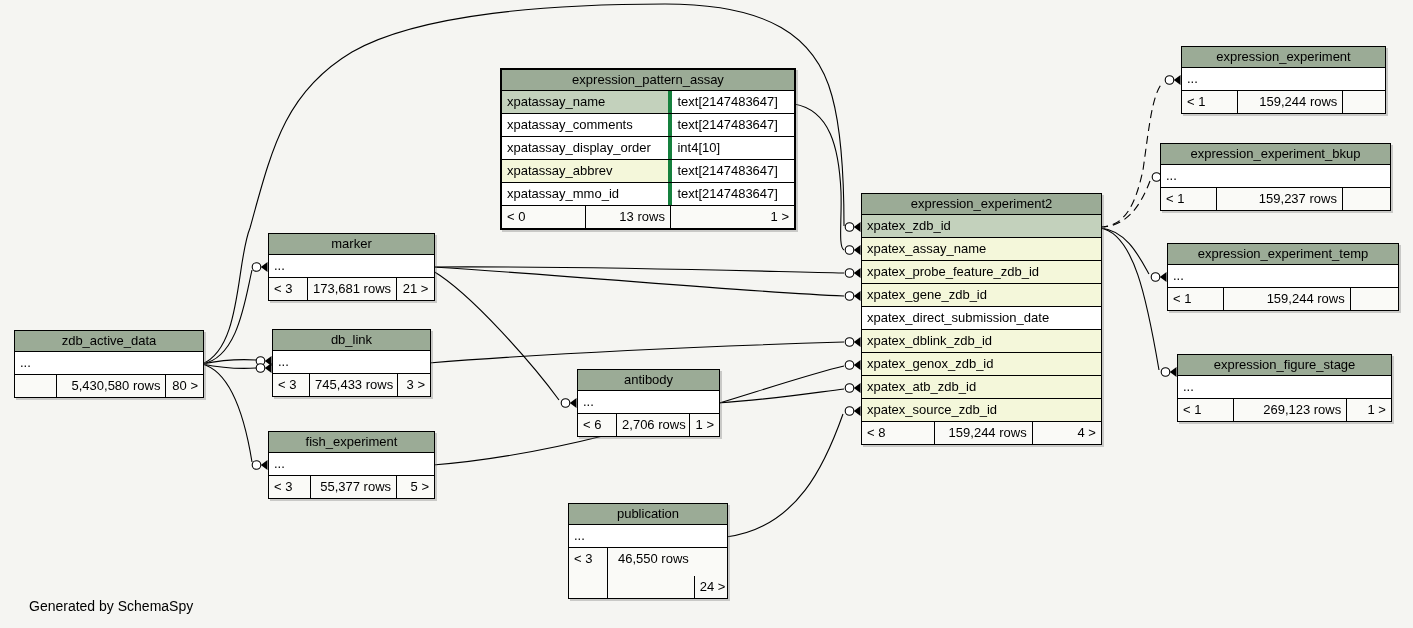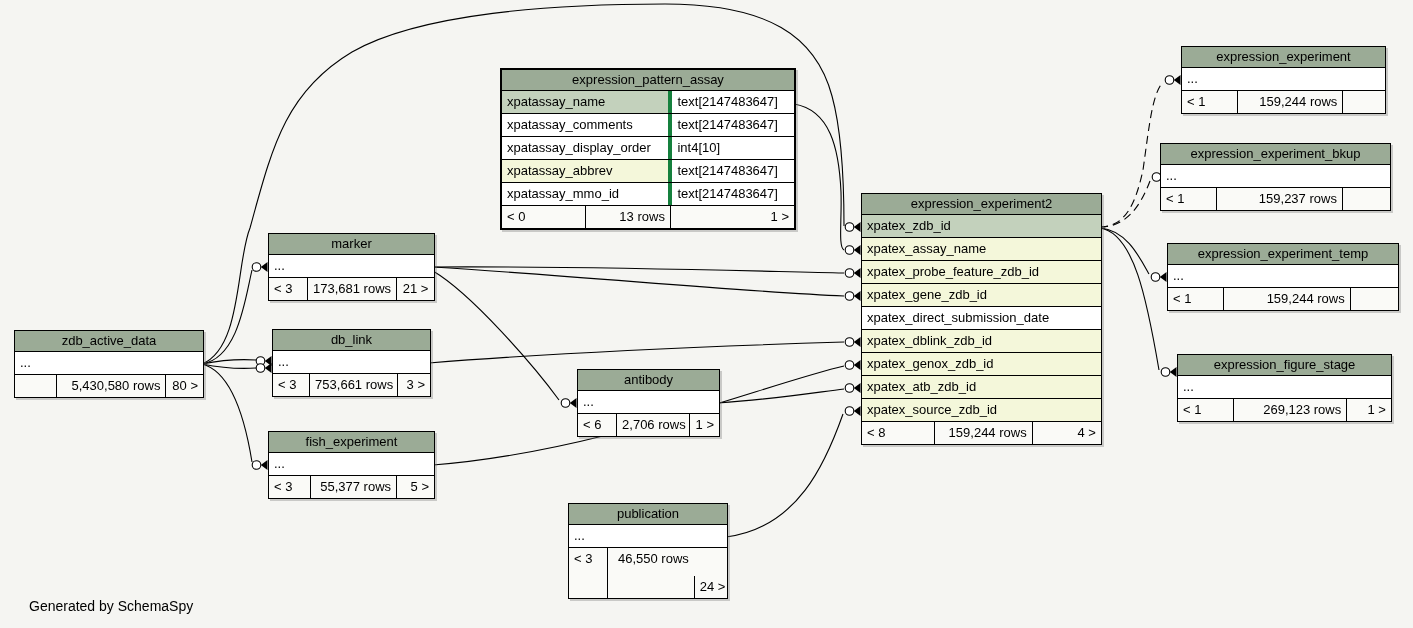--- a/index.html
+++ b/index.html
@@ -225,21 +225,21 @@
           <div class="fcell c2" style="width: 23%; text-align: center;">21 &gt;</div>
         </div>
       </div>
       <div class="tnode" style="left: 272px; top: 329px; width: 157px;">
         <div class="thead">db_link</div>
         <div class="trow">
           <div class="cell lbl">...</div>
         </div>
         <div class="tfoot">
           <div class="fcell c0" style="width: 23%;">&lt; 3</div>
-          <div class="fcell c1" style="width: 56%;">753,661 rows</div>
+          <div class="fcell c1" style="width: 56%;">745,433 rows</div>
           <div class="fcell c2" style="width: 21%;">3 &gt;</div>
         </div>
       </div>
       <div class="tnode" style="left: 268px; top: 431px; width: 165px;">
         <div class="thead">fish_experiment</div>
         <div class="trow">
           <div class="cell lbl">...</div>
         </div>
         <div class="tfoot">
           <div class="fcell c0" style="width: 25%;">&lt; 3</div>

